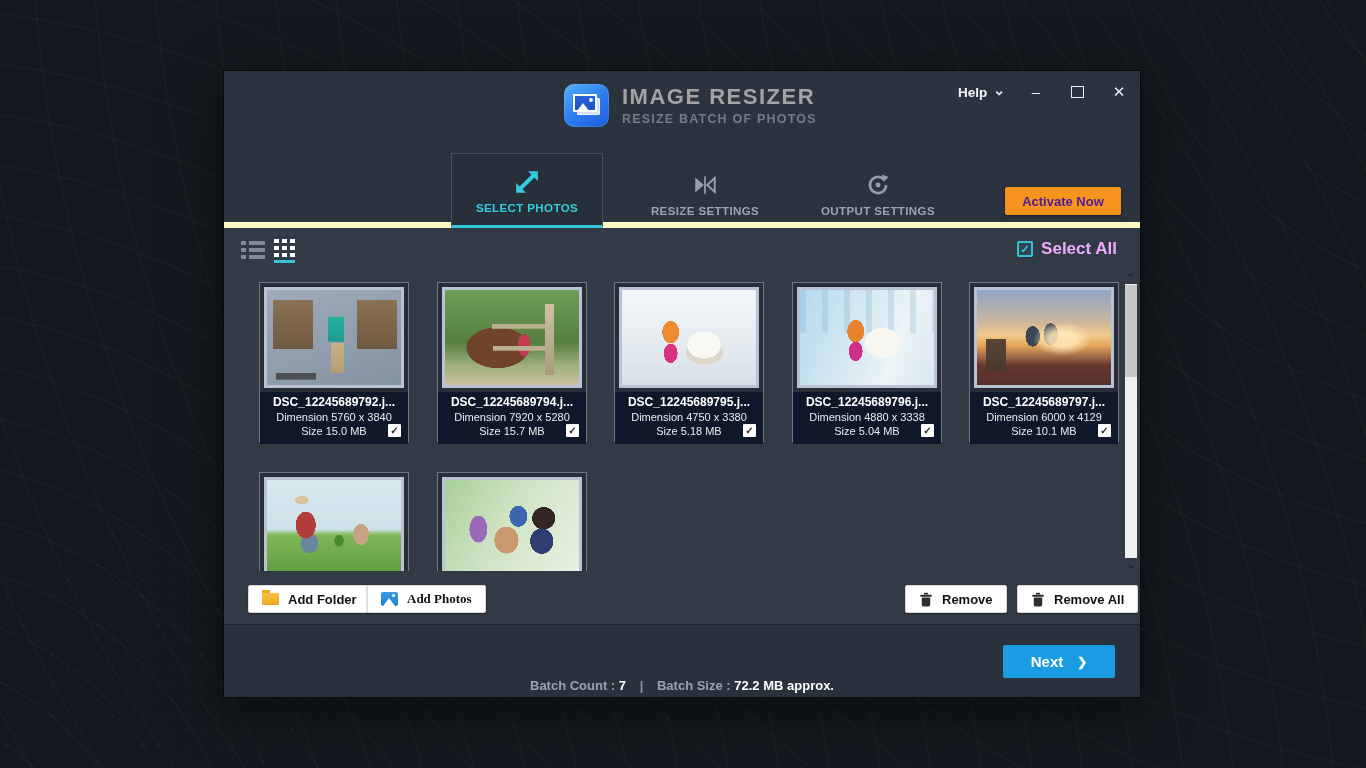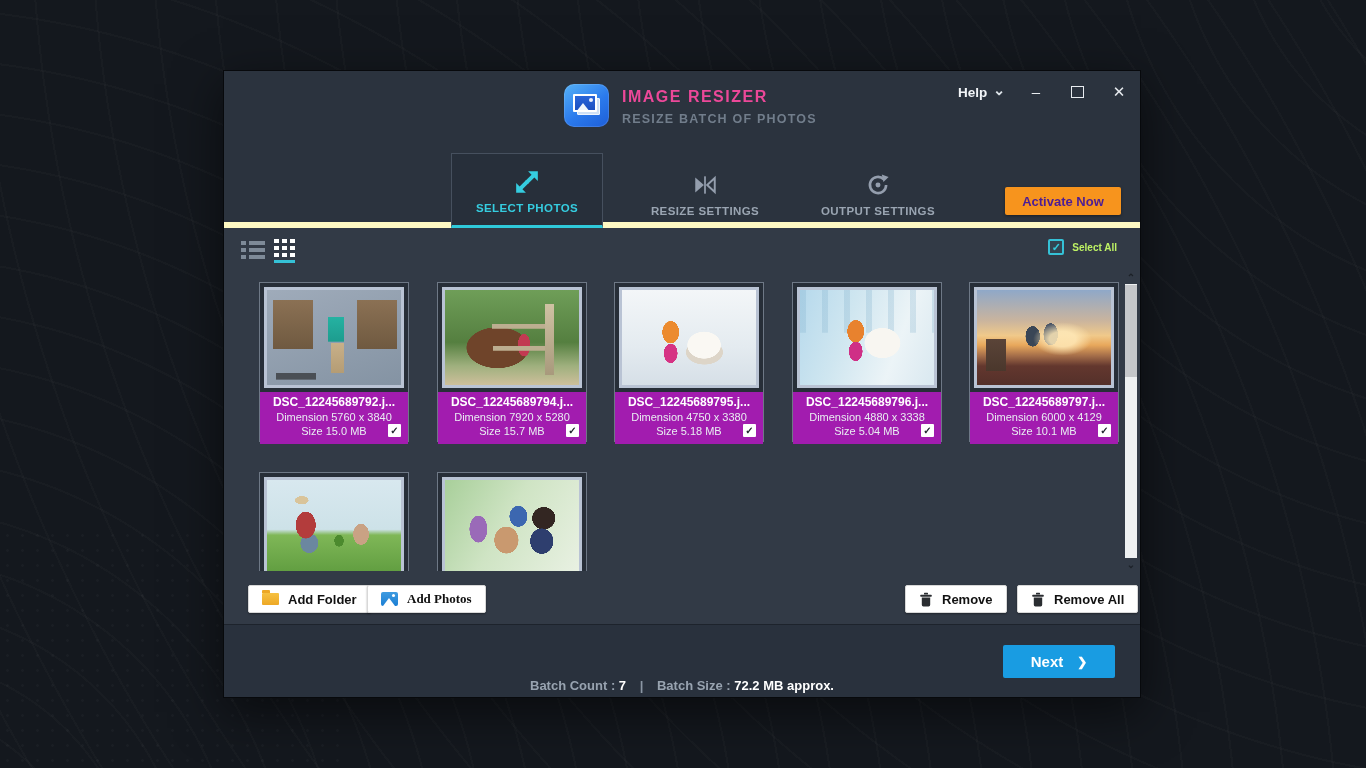--- a/index.html
+++ b/index.html
@@ -28,21 +28,21 @@
     box-shadow:inset 0 0 0 1px rgba(255,255,255,.12); }
   .logo-pic2 { position:absolute; left:13px; top:14px; width:23px; height:17px;
     background:#cfe0f5; border:1px solid #eef4fc; border-radius:1px; }
   .logo-pic { position:absolute; left:9px; top:10px; width:24px; height:18px;
     background:linear-gradient(#2a64d8,#1c4fc0); border:2px solid #fff; border-radius:1px; overflow:hidden; }
   .logo-pic::before { content:""; position:absolute; left:1px; bottom:-2px; border-left:7px solid transparent;
     border-right:7px solid transparent; border-bottom:9px solid #f2f6fb; }
   .logo-pic::after { content:""; position:absolute; right:2px; top:2px; width:4px; height:4px; border-radius:50%;
     background:#ffffff; opacity:.9; }
   .title-block { position:absolute; left:398px; top:13px; }
-  .app-title { font-size:16px; font-weight:bold; letter-spacing:1.5px; color:#ec4899; line-height:26px; }
+  .app-title { font-size:22px; font-weight:bold; letter-spacing:1.5px; color:#a3a3a3; line-height:26px; }
   .app-sub { font-size:12.5px; font-weight:bold; letter-spacing:1.2px; color:#717d8b; margin-top:2px; }
   .win-ctrls { position:absolute; right:10px; top:9px; display:flex; align-items:center; gap:20px; height:24px; }
   .help-btn { display:flex; align-items:center; gap:6px; color:#f2f5f8; font-size:13.5px; font-weight:bold; cursor:default; }
   .help-chev { font-size:14px; color:#dfe5ea; line-height:10px; transform:translateY(-2px); }
   .wc { color:#e8ecf0; font-size:15px; width:22px; text-align:center; line-height:22px; }
   .wc-max { width:13px; height:12px; border:1.6px solid #e8ecf0; margin:0 4px; }
 
   
   .tabbar { position:relative; height:75px; background:#2b333e; border-bottom:6px solid #fef9c3; }
   .tab { position:absolute; top:0; height:75px; display:flex; flex-direction:column; align-items:center;
@@ -62,30 +62,30 @@
   .list-ico { position:absolute; left:17px; top:13px; width:24px; height:18px; }
   .list-ico div { height:4px; margin-bottom:3px;
     background:linear-gradient(90deg,#7e8a98 0 5px, transparent 5px 8px, #7e8a98 8px 100%); }
   .grid-ico { position:absolute; left:50px; top:11px; width:22px; height:24px; }
   .grid-ico::before { content:""; position:absolute; left:0; top:0; width:5px; height:4px; background:#fff;
     box-shadow:8px 0 #fff,16px 0 #fff,0 7px #fff,8px 7px #fff,16px 7px #fff,0 14px #fff,8px 14px #fff,16px 14px #fff; }
   .grid-ico::after { content:""; position:absolute; left:0; bottom:0; width:21px; height:3px; background:#35c1d6; }
   .select-all { position:absolute; right:23px; top:11px; display:flex; align-items:center; gap:8px; }
   .sa-check { width:16px; height:16px; border:2px solid #35c1d6; border-radius:2px; color:#35c9db;
     font-size:11px; font-weight:bold; display:flex; align-items:center; justify-content:center; background:rgba(53,193,214,.08); }
-  .sa-label { color:#bef264; font-size:10px; font-weight:bold; }
+  .sa-label { color:#f0abfc; font-size:17px; font-weight:bold; }
 
   
   .grid { position:relative; height:300px; overflow:hidden; }
   .card { position:absolute; width:150px; height:160px; background:#272e38; border:1px solid #6e7886; }
   .r1c1{left:35px;top:11px}.r1c2{left:213px;top:11px}.r1c3{left:390px;top:11px}.r1c4{left:568px;top:11px}.r1c5{left:745px;top:11px}
   .r2c1{left:35px;top:201px}.r2c2{left:213px;top:201px}
   .thumb-frame { margin:4px 4px 0 4px; height:101px; border:3px solid #b9c3d4; background:#888; }
   .thumb { width:100%; height:100%; background-repeat:no-repeat; }
-  .info { margin-top:4px; background:#a21caf; padding:3px 5px 5px; text-align:center; }
+  .info { margin-top:4px; background:#0f172a; padding:3px 5px 5px; text-align:center; }
   .f-name { font-size:12px; font-weight:bold; color:#fff; line-height:15px; white-space:nowrap; overflow:hidden; }
   .f-dim { font-size:11px; color:#e9edf2; line-height:14px; }
   .f-size { position:relative; font-size:11px; color:#e9edf2; line-height:15px; }
   .card-check { position:absolute; right:2px; top:0; width:13px; height:13px; background:#fff; border-radius:1px;
     color:#20262e; font-size:10px; font-weight:bold; line-height:13px; text-align:center; }
 
   
   .th0 { background-image:
       linear-gradient(#8b7154,#6f5940), linear-gradient(#8b7154,#6f5940),
       linear-gradient(#25b2a2,#1d9c8e), linear-gradient(#c8b089,#b49c74),

